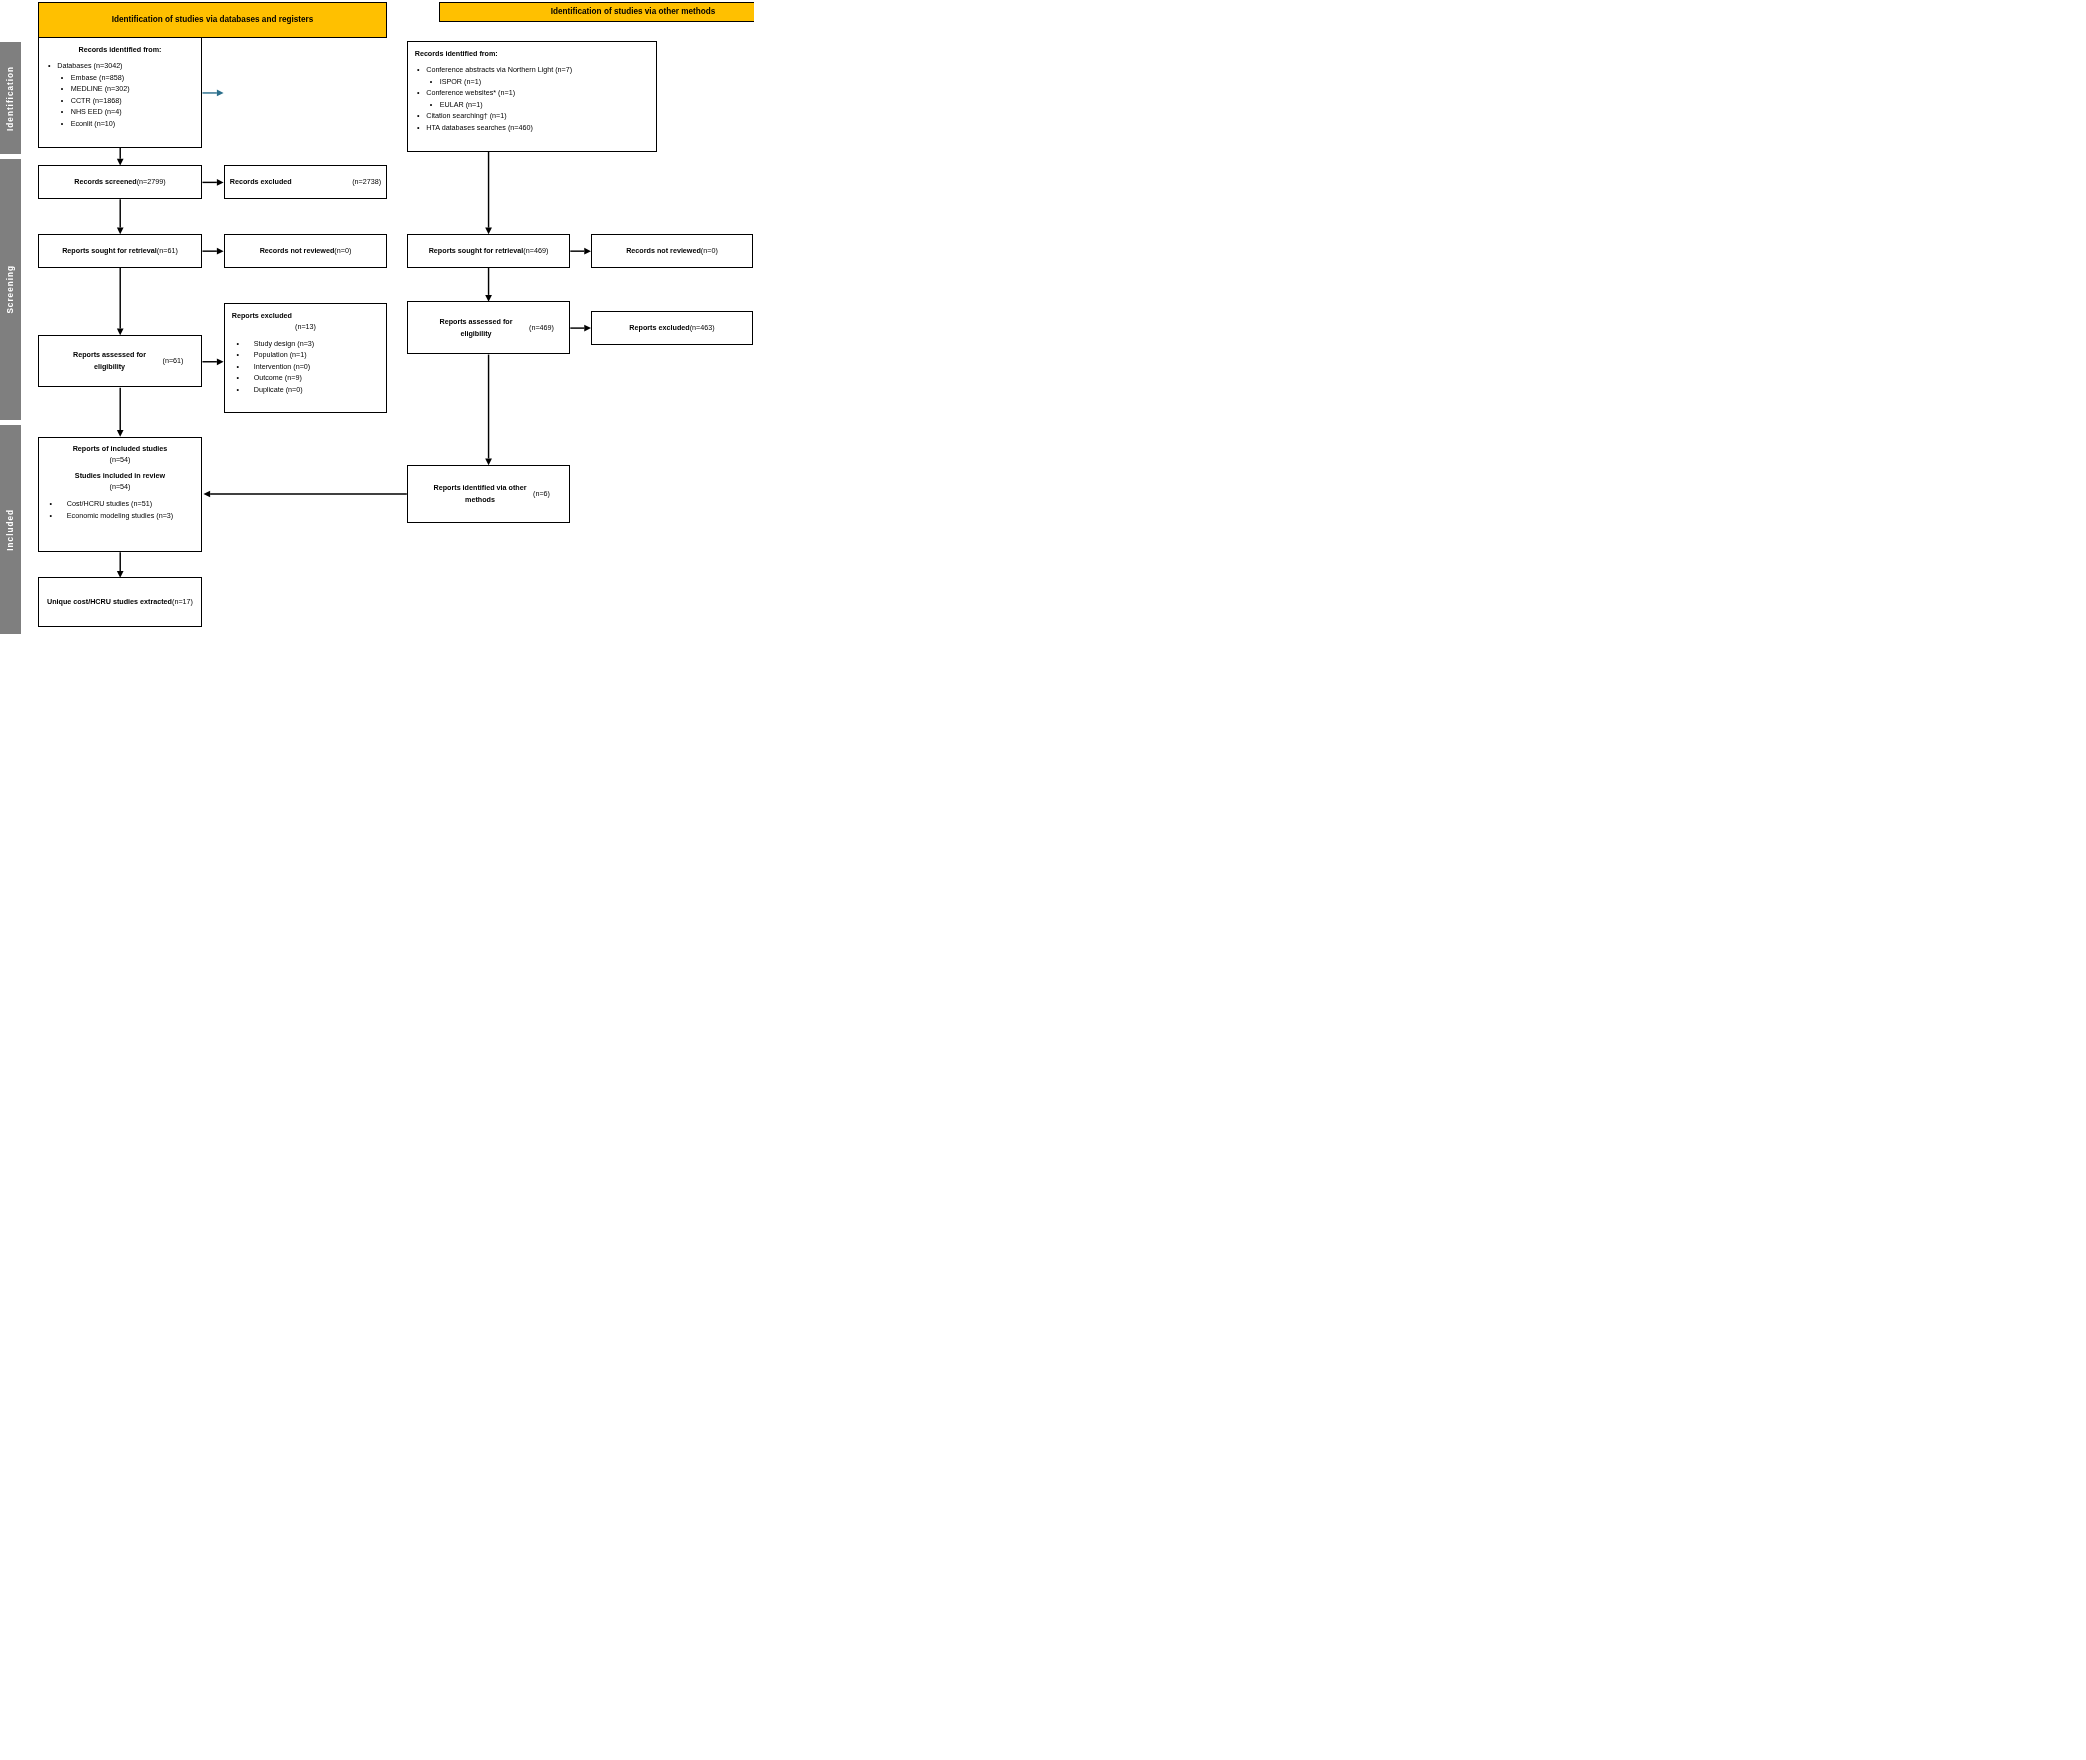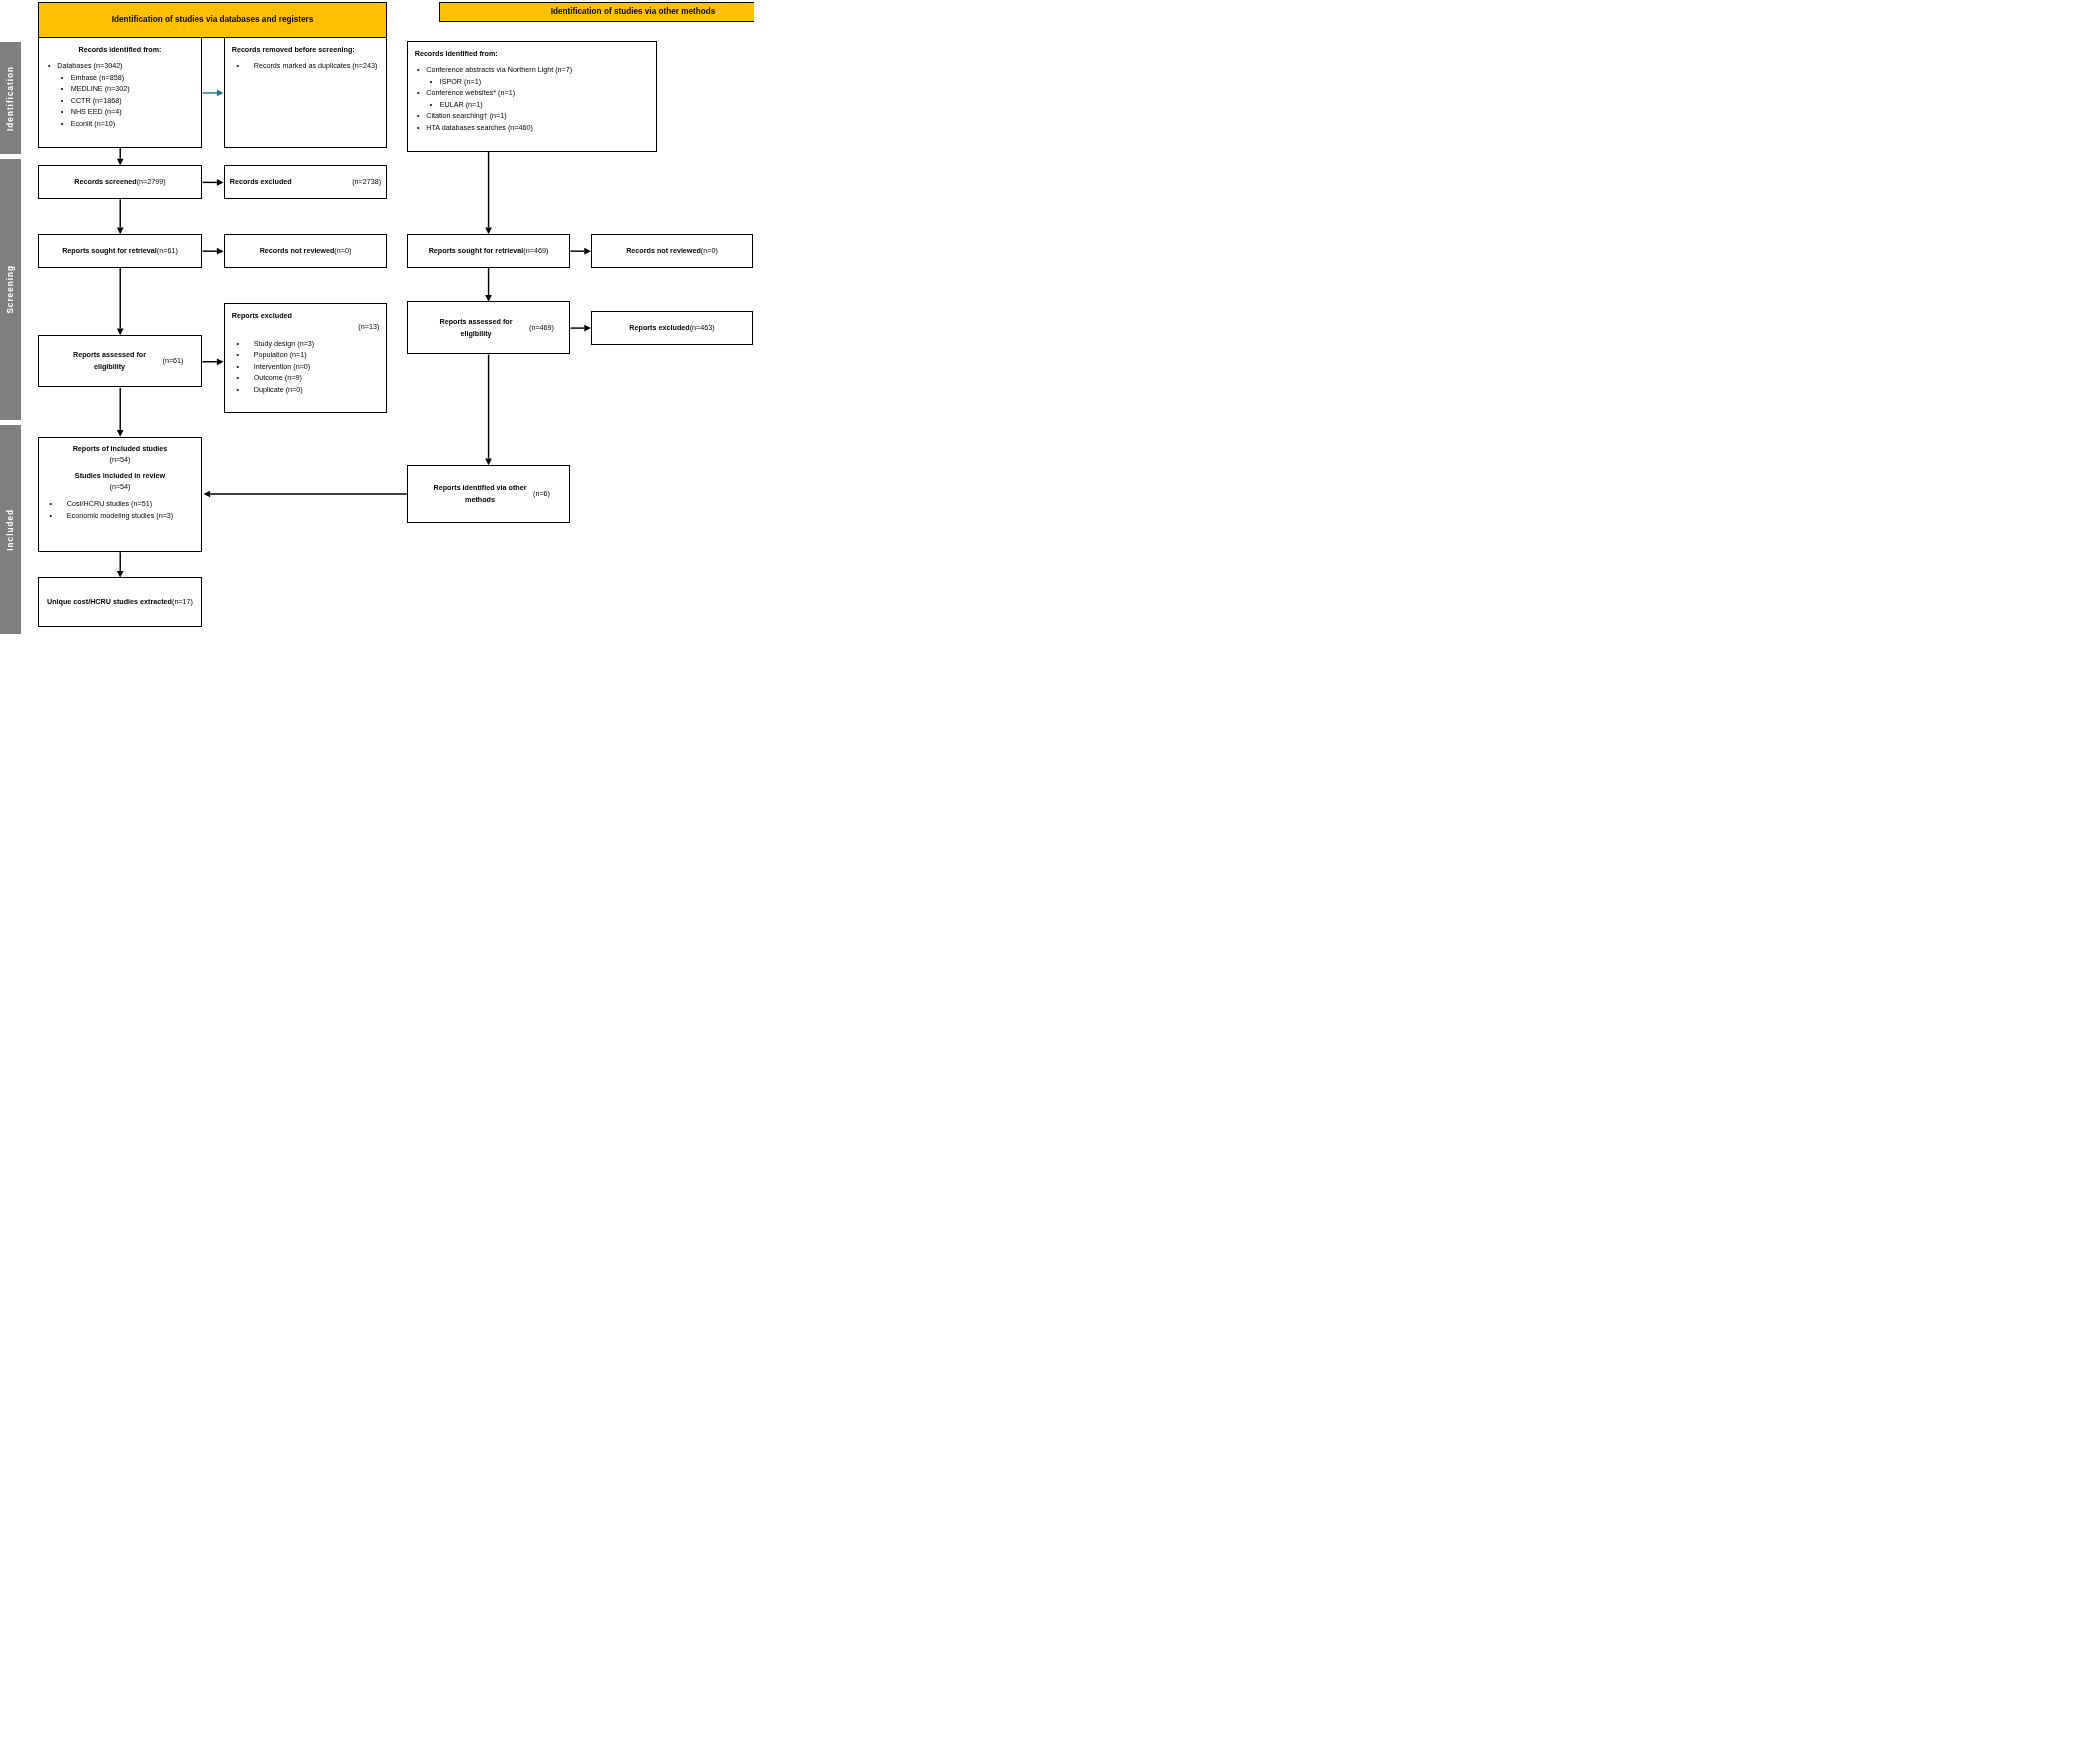--- a/index.html
+++ b/index.html
@@ -27,21 +27,21 @@
   .box{position:absolute;background:#fff;border:1.4px solid var(--box_border);box-sizing:border-box;
        font-size:7.2px;line-height:1.6;}
   .center-box{display:flex;align-items:center;justify-content:center;
               text-align:center;padding:2.9px 4.8px;}
   .bt{font-weight:700;}
   .bc{font-weight:400;}
 
   .list-box{padding:5.8px 6.7px;}
   .list-box .bt.title-center{text-align:center;margin-bottom:4.8px;}
   .list-box .bt.title-left{text-align:left;margin-bottom:4.8px;}
-  .list-box .bc.count-left{text-align:right;margin-bottom:4.8px;}
+  .list-box .bc.count-left{text-align:center;margin-bottom:4.8px;}
 
   ul.bullets{margin:0;padding:0;list-style:none;}
   ul.bullets li{position:relative;}
   ul.bullets li.lvl1{padding-left:11.5px;}
   ul.bullets li.lvl1::before{content:"\2022";position:absolute;left:2.4px;}
   ul.bullets li.lvl2{padding-left:25px;}
   ul.bullets li.lvl2::before{content:"\2022";position:absolute;left:15px;}
   ul.bullets.gap li.lvl1{padding-left:22px;}
   ul.bullets.gap li.lvl1::before{left:4.8px;}
 
@@ -82,26 +82,20 @@
     <ul class="bullets">
         <li class="lvl1">Databases (n=3042)</li>
         <li class="lvl2">Embase (n=858)</li>
         <li class="lvl2">MEDLINE (n=302)</li>
         <li class="lvl2">CCTR (n=1868)</li>
         <li class="lvl2">NHS EED (n=4)</li>
         <li class="lvl2">Econlit (n=10)</li>
       </ul>
   </div>
 
-  <div class="box list-box" style="left:224px;top:37px;width:163px;height:111px;">
-    <div class="bt title-left">Records removed before screening:</div>
-    <ul class="bullets gap">
-        <li class="lvl1">Records marked as duplicates (n=243)</li>
-      </ul>
-  </div>
 
   <div class="box center-box" style="left:38px;top:165px;width:164px;height:34px;">
     <div class="bt">Records screened</div>
     <div class="bc">(n=2799)</div>
   </div>
 
   <div class="box center-box" style="left:224px;top:165px;width:163px;height:34px;justify-content:space-between;">
     <div class="bt">Records excluded</div>
     <div class="bc">(n=2738)</div>
   </div>

